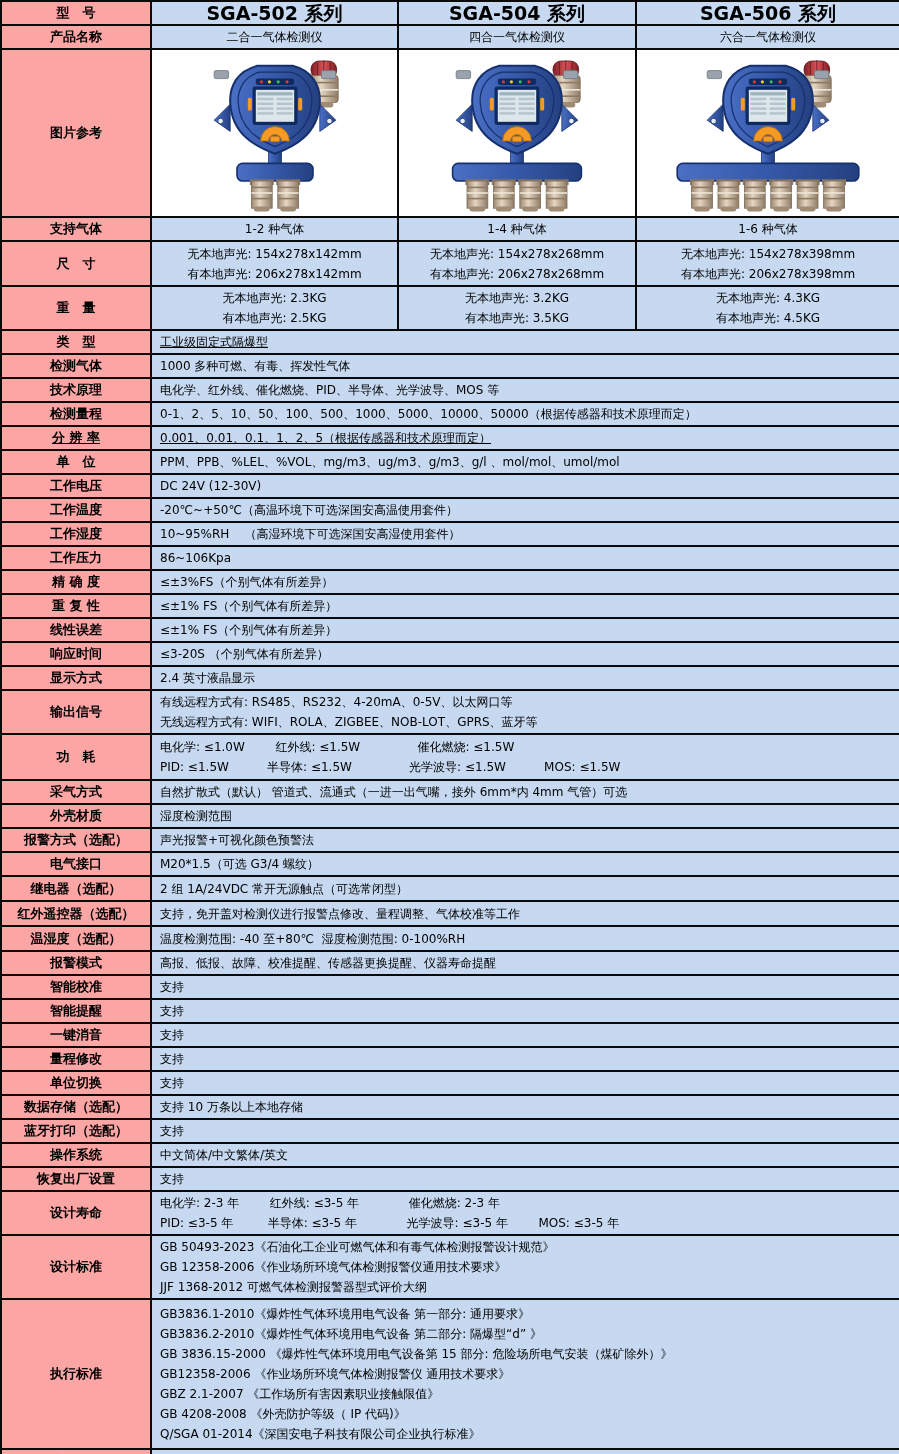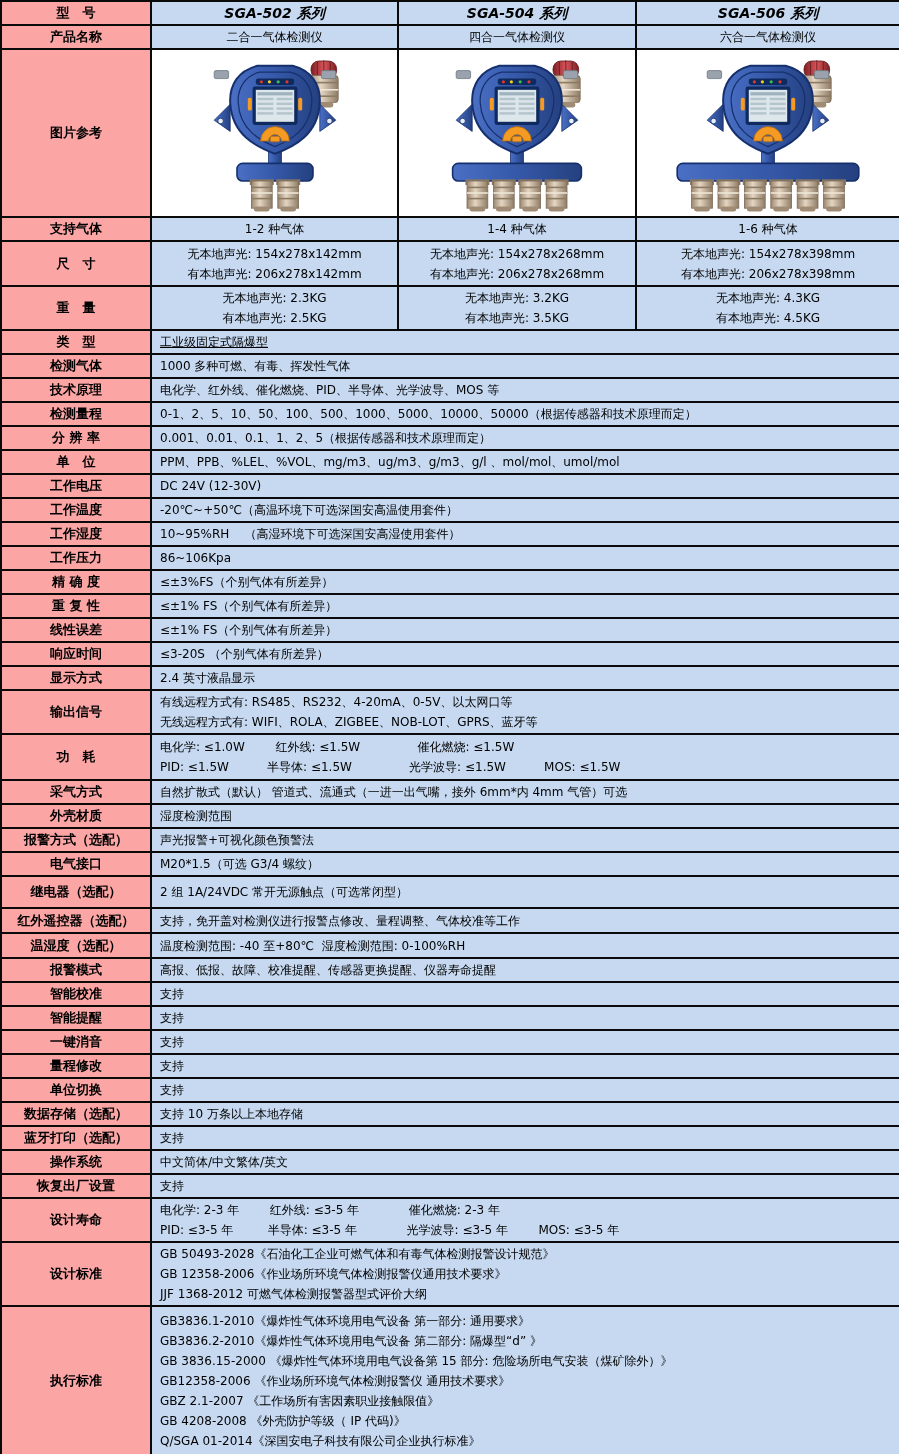--- a/index.html
+++ b/index.html
@@ -3,21 +3,21 @@
 <meta charset="utf-8">
 <style>
   html,body{margin:0;padding:0;background:#fff;}
   body{font-family:"DejaVu Sans",sans-serif;color:#000;}
   .wrap{width:899px;}
   table.spec{border-collapse:collapse;width:899px;table-layout:fixed;}
   table.spec td{border:2px solid #0a0a0a;vertical-align:middle;overflow:hidden;}
   td.label{background:#fca5a5;text-align:center;font-weight:bold;font-size:13px;padding:1px 2px;}
   td.val{background:#c6d9f1;font-size:12px;padding:1px 8px;}
   td.val.center{text-align:center;padding:1px 2px;}
-  td.val.bold .line{font-weight:bold;font-size:14px;font-style:italic;}
+  td.val.bold .line{font-weight:bold;font-size:19px;}
   td.imgcell{background:#ffffff;text-align:center;padding:0;}
   .line{white-space:pre-wrap;line-height:20px;}
   td.left .line{text-align:left;}
   .underline .line{text-decoration:underline;}
   svg{display:block;margin:0 auto;}
 </style>
 </head>
 <body>
 
 <div class="wrap">
@@ -370,21 +370,21 @@
           <td colspan="3" class="val left">
             <div class="line">电化学、红外线、催化燃烧、PID、半导体、光学波导、MOS 等</div>
           </td>
         </tr>
         <tr style="height: 22px;">
           <td class="label">检测量程</td>
           <td colspan="3" class="val left">
             <div class="line">0-1、2、5、10、50、100、500、1000、5000、10000、50000（根据传感器和技术原理而定）</div>
           </td>
         </tr>
-        <tr style="height: 22px;">
+        <tr style="height: 22px; text-decoration: underline;">
           <td class="label">分 辨 率</td>
           <td colspan="3" class="val left">
             <div class="line">0.001、0.01、0.1、1、2、5（根据传感器和技术原理而定）</div>
           </td>
         </tr>
         <tr style="height: 22px;">
           <td class="label">单　位</td>
           <td colspan="3" class="val left">
             <div class="line">PPM、PPB、%LEL、%VOL、mg/m3、ug/m3、g/m3、g/l 、mol/mol、umol/mol</div>
           </td>
@@ -474,21 +474,21 @@
           <td colspan="3" class="val left">
             <div class="line">声光报警+可视化颜色预警法</div>
           </td>
         </tr>
         <tr style="height: 23px;">
           <td class="label">电气接口</td>
           <td colspan="3" class="val left">
             <div class="line">M20*1.5（可选 G3/4 螺纹）</div>
           </td>
         </tr>
-        <tr style="height: 32px; margin-left: 37px;">
+        <tr style="height: 25px; margin-left: 37px;">
           <td class="label">继电器（选配）</td>
           <td colspan="3" class="val left">
             <div class="line">2 组 1A/24VDC 常开无源触点（可选常闭型）</div>
           </td>
         </tr>
         <tr style="height: 25px;">
           <td class="label">红外遥控器（选配）</td>
           <td colspan="3" class="val left">
             <div class="line">支持，免开盖对检测仪进行报警点修改、量程调整、气体校准等工作</div>
           </td>
@@ -562,21 +562,21 @@
         <tr style="height: 44px;">
           <td class="label">设计寿命</td>
           <td colspan="3" class="val left">
             <div class="line">电化学: 2-3 年        红外线: ≤3-5 年             催化燃烧: 2-3 年</div>
             <div class="line">PID: ≤3-5 年         半导体: ≤3-5 年             光学波导: ≤3-5 年        MOS: ≤3-5 年</div>
           </td>
         </tr>
         <tr style="height: 64px;">
           <td class="label">设计标准</td>
           <td colspan="3" class="val left">
-            <div class="line">GB 50493-2028《石油化工企业可燃气体和有毒气体检测报警设计规范》</div>
+            <div class="line">GB 50493-2023《石油化工企业可燃气体和有毒气体检测报警设计规范》</div>
             <div class="line">GB 12358-2006《作业场所环境气体检测报警仪通用技术要求》</div>
             <div class="line">JJF 1368-2012 可燃气体检测报警器型式评价大纲</div>
           </td>
         </tr>
         <tr style="height: 150px;">
           <td class="label">执行标准</td>
           <td colspan="3" class="val left">
             <div class="line">GB3836.1-2010《爆炸性气体环境用电气设备 第一部分: 通用要求》</div>
             <div class="line">GB3836.2-2010《爆炸性气体环境用电气设备 第二部分: 隔爆型“d” 》</div>
             <div class="line">GB 3836.15-2000 《爆炸性气体环境用电气设备第 15 部分: 危险场所电气安装（煤矿除外）》</div>

